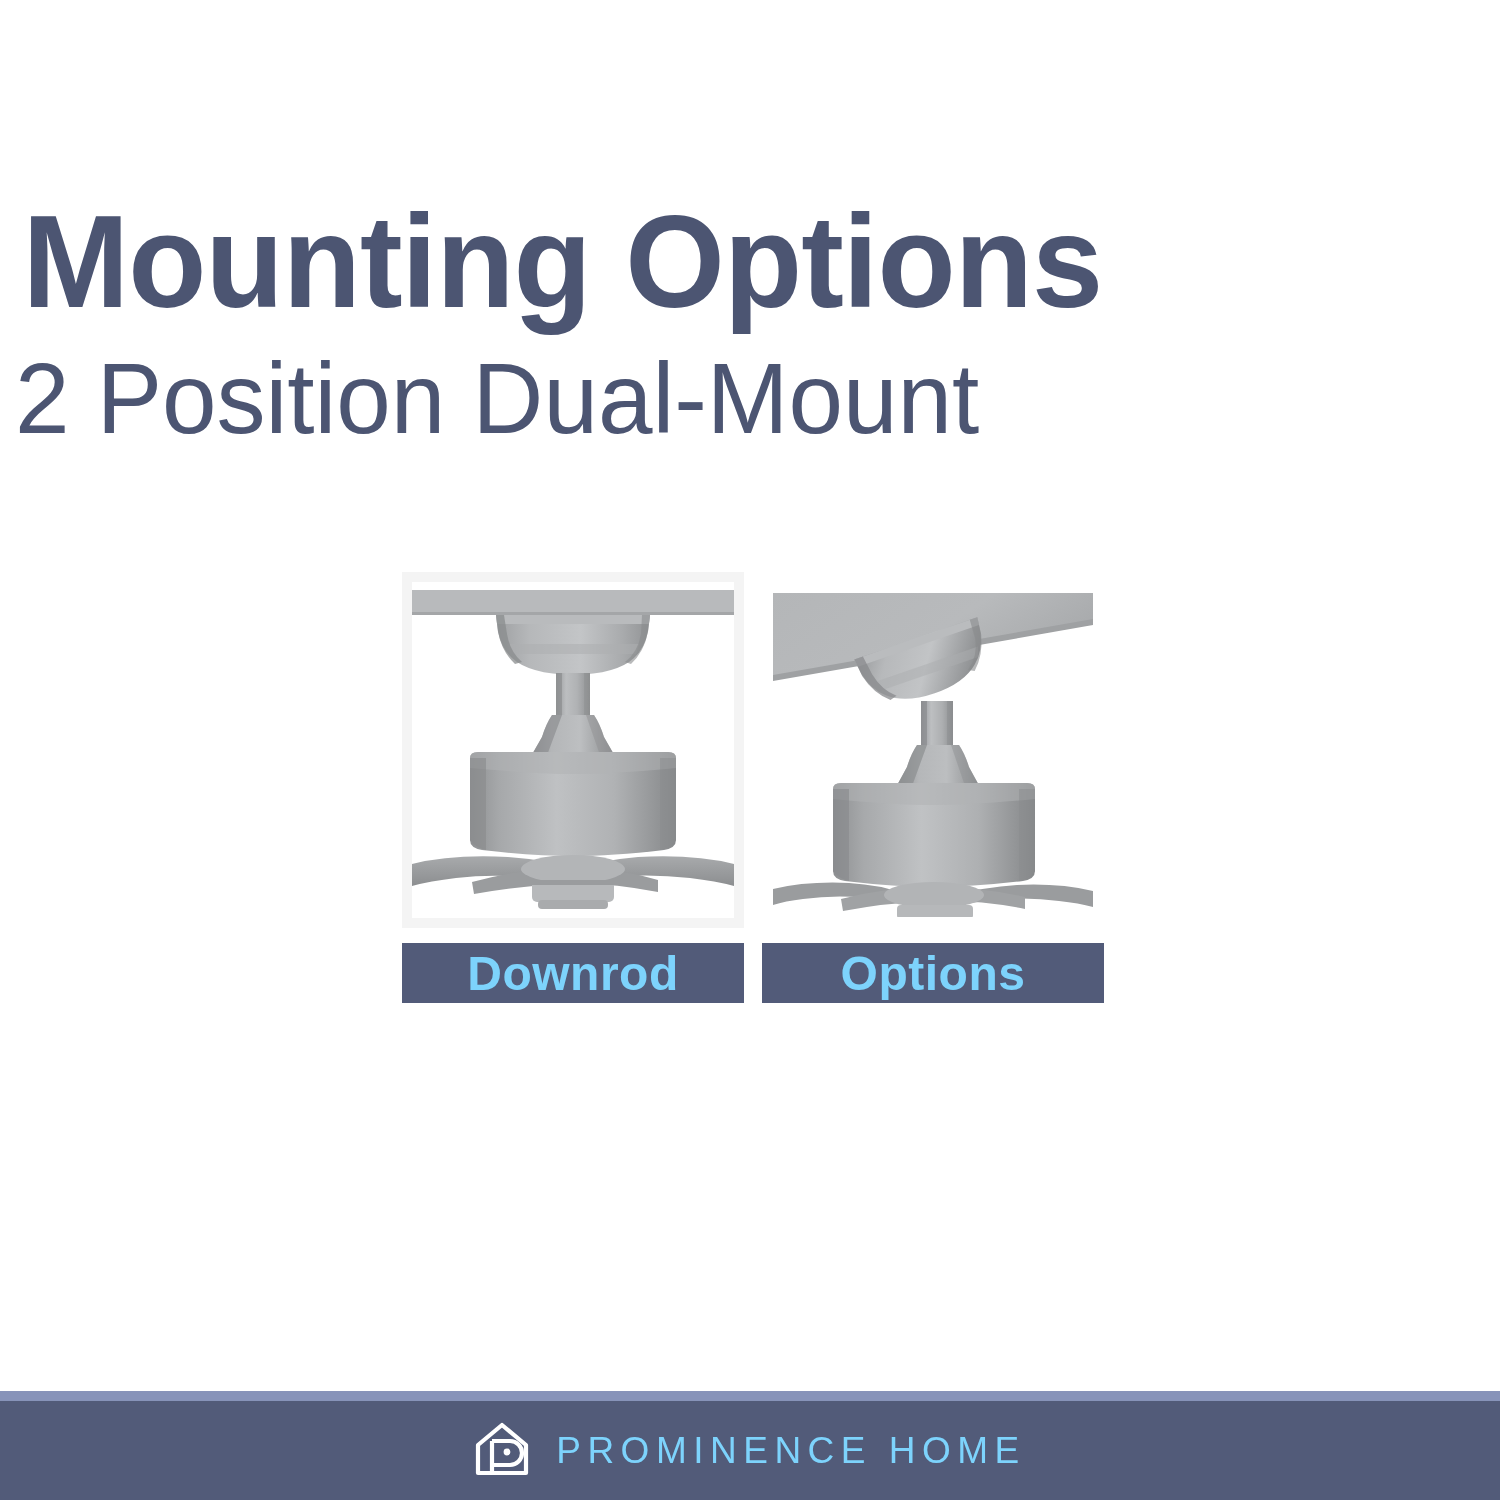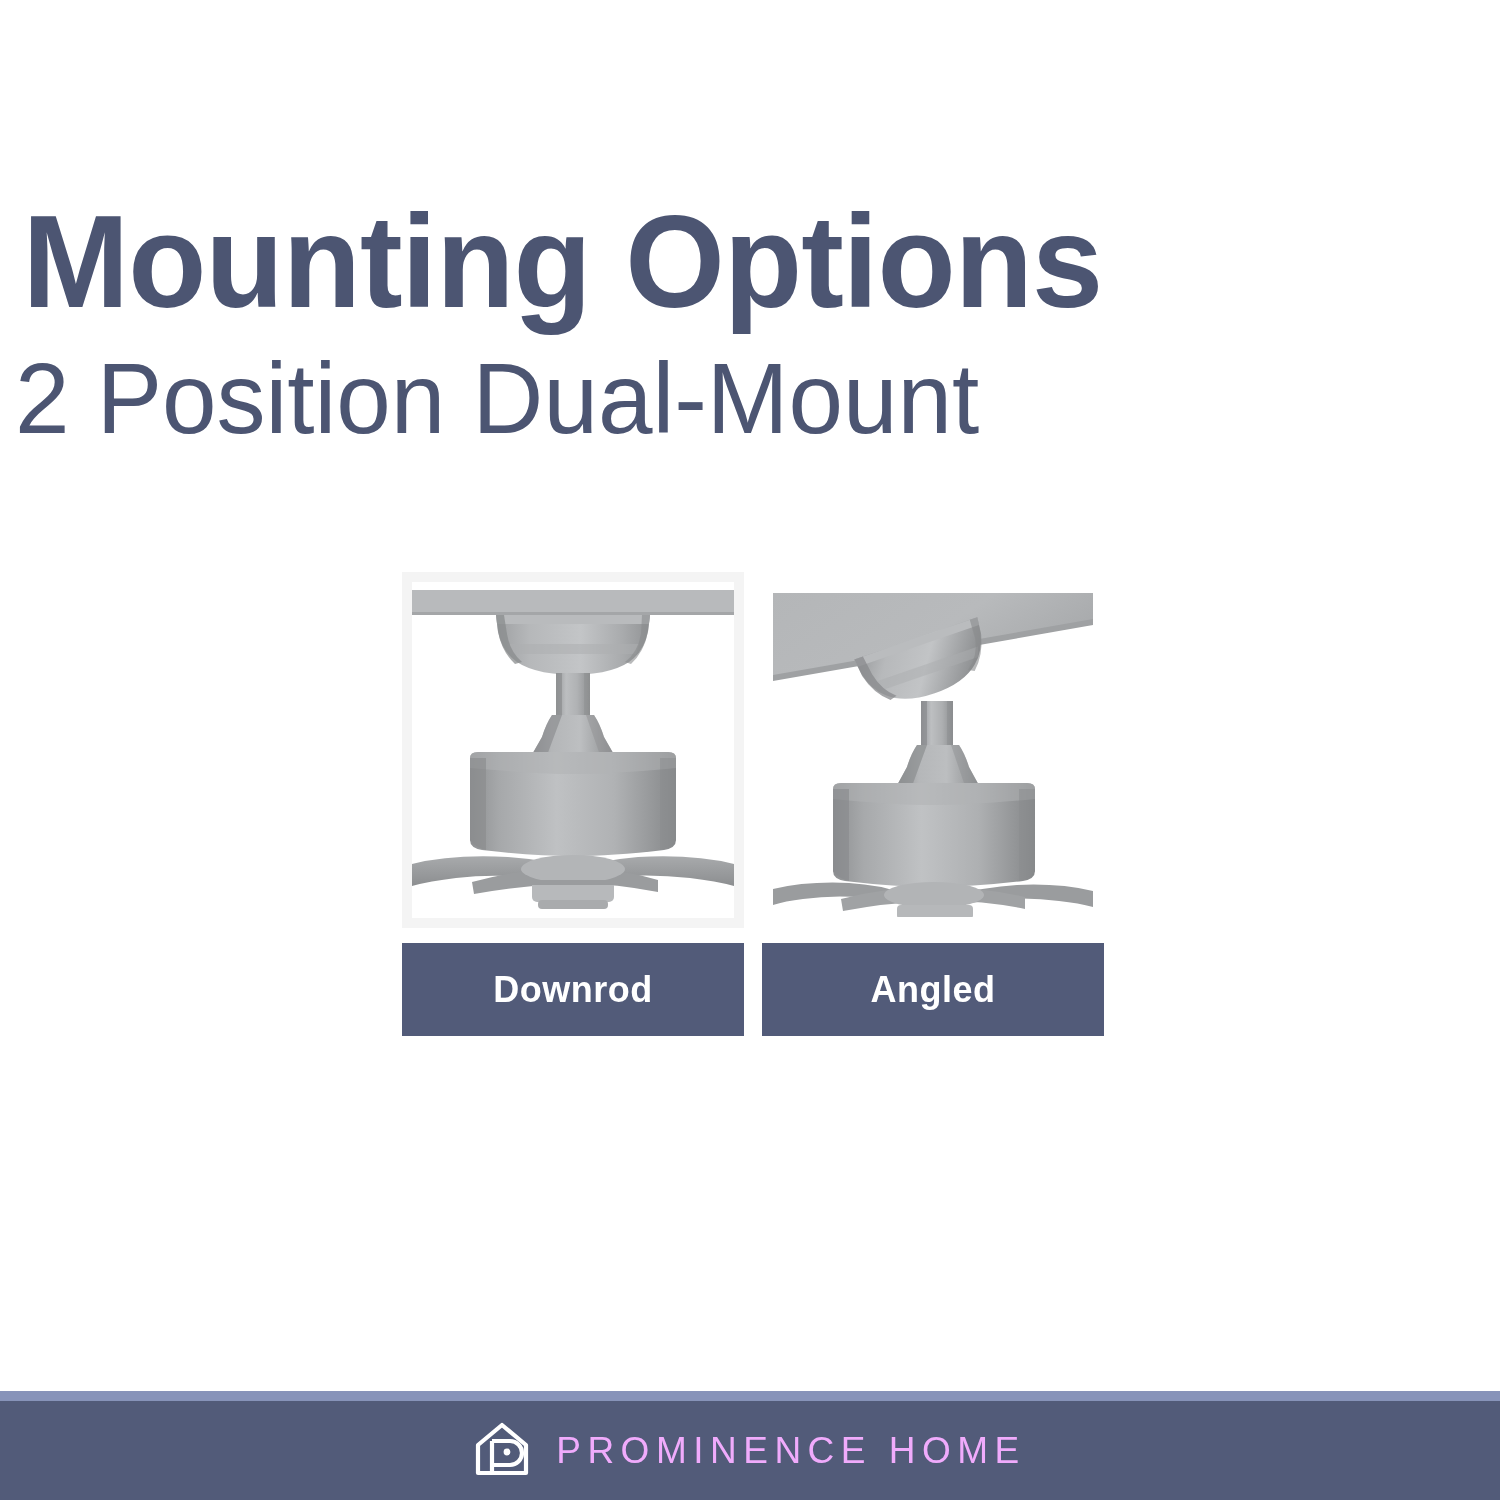--- a/index.html
+++ b/index.html
@@ -81,29 +81,29 @@
   .thumb-inner {
     position: absolute;
     inset: 0;
     overflow: hidden;
     background: #ffffff;
   }
   .fan-svg { display: block; width: 100%; height: 100%; }
 
   .option-label {
     margin-top: 15px;
-    height: 93px;
+    height: 60px;
     background: #525b79;
-    color: #ffffff;
+    color: #7dd3fc;
     display: flex;
     align-items: center;
     justify-content: center;
     font-family: "Liberation Sans Narrow", "Liberation Sans", sans-serif;
     font-weight: bold;
-    font-size: 36px;
+    font-size: 48px;
     letter-spacing: 0.5px;
   }
 
   
   .footer-strip {
     position: absolute;
     left: 0;
     top: 1391px;
     width: 1500px;
     height: 10px;
@@ -121,21 +121,21 @@
     justify-content: center;
   }
   .brand {
     display: flex;
     flex-direction: row;
     align-items: center;
     gap: 26px;
   }
   .brand-mark { display: block; }
   .brand-name {
-    color: #f0abfc;
+    color: #7dd3fc;
     font-family: "Liberation Sans", sans-serif;
     font-weight: normal;
     font-size: 37px;
     letter-spacing: 6.5px;
     white-space: nowrap;
     text-align: center;
   }
 </style>
 </head>
 <body>
@@ -287,21 +287,21 @@
 
           <path d="M0 306 Q34 298 76 300 Q108 302 128 310 L118 318 Q72 310 30 316 Q12 318 0 322 Z" fill="#9a9c9e"></path>
           <path d="M320 308 Q286 300 244 302 Q210 304 188 312 L198 320 Q244 312 286 318 Q306 320 320 324 Z" fill="#9a9c9e"></path>
           <path d="M68 316 Q114 304 161 304 Q208 304 252 314 L252 326 Q204 316 158 318 Q112 320 70 328 Z" fill="#a0a2a4"></path>
 
           <ellipse cx="161" cy="312" rx="50" ry="13" fill="#b2b4b6"></ellipse>
           <rect x="124" y="322" width="76" height="14" rx="4" fill="#b6b8ba"></rect>
         </svg>
       </div>
     </div>
-    <div class="option-label">Angled</div>
+    <div class="option-label">Options</div>
   </div>
 
 </div>
 
 <div class="footer-strip"></div>
 <div class="footer">
   <div class="brand">
     <span class="brand-mark">
       <svg width="56" height="56" viewBox="0 0 56 56" aria-hidden="true">
 

